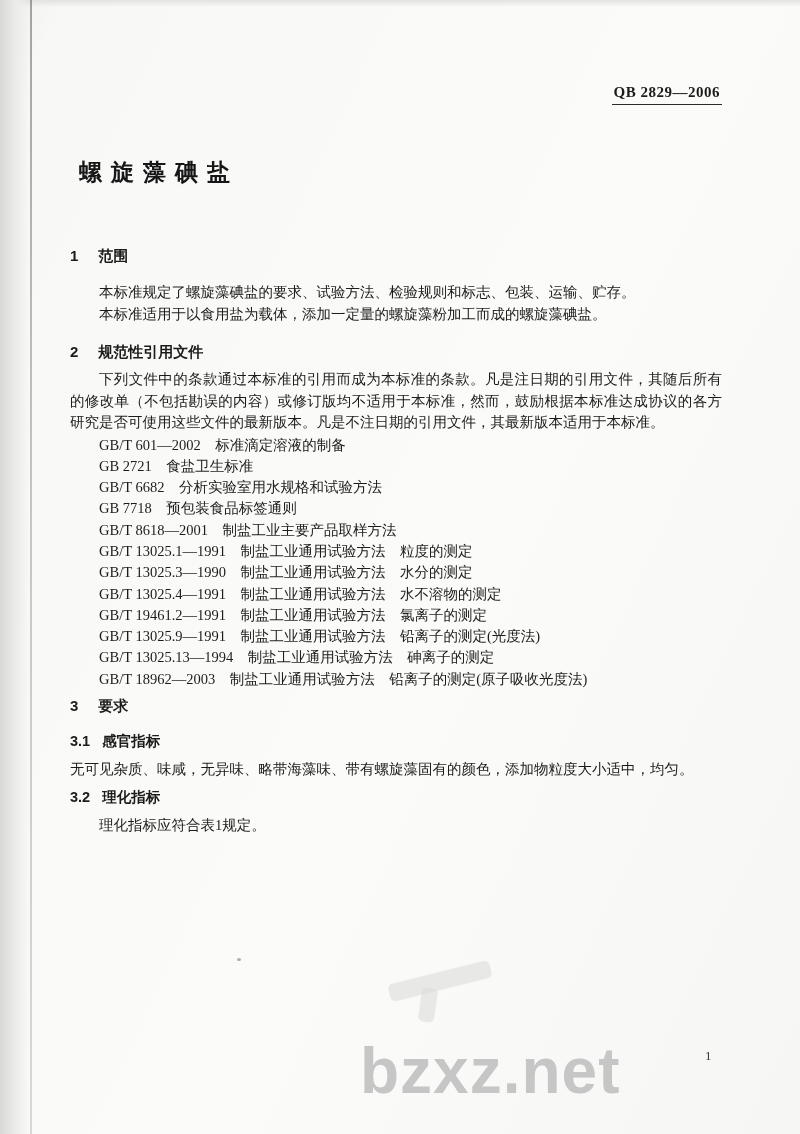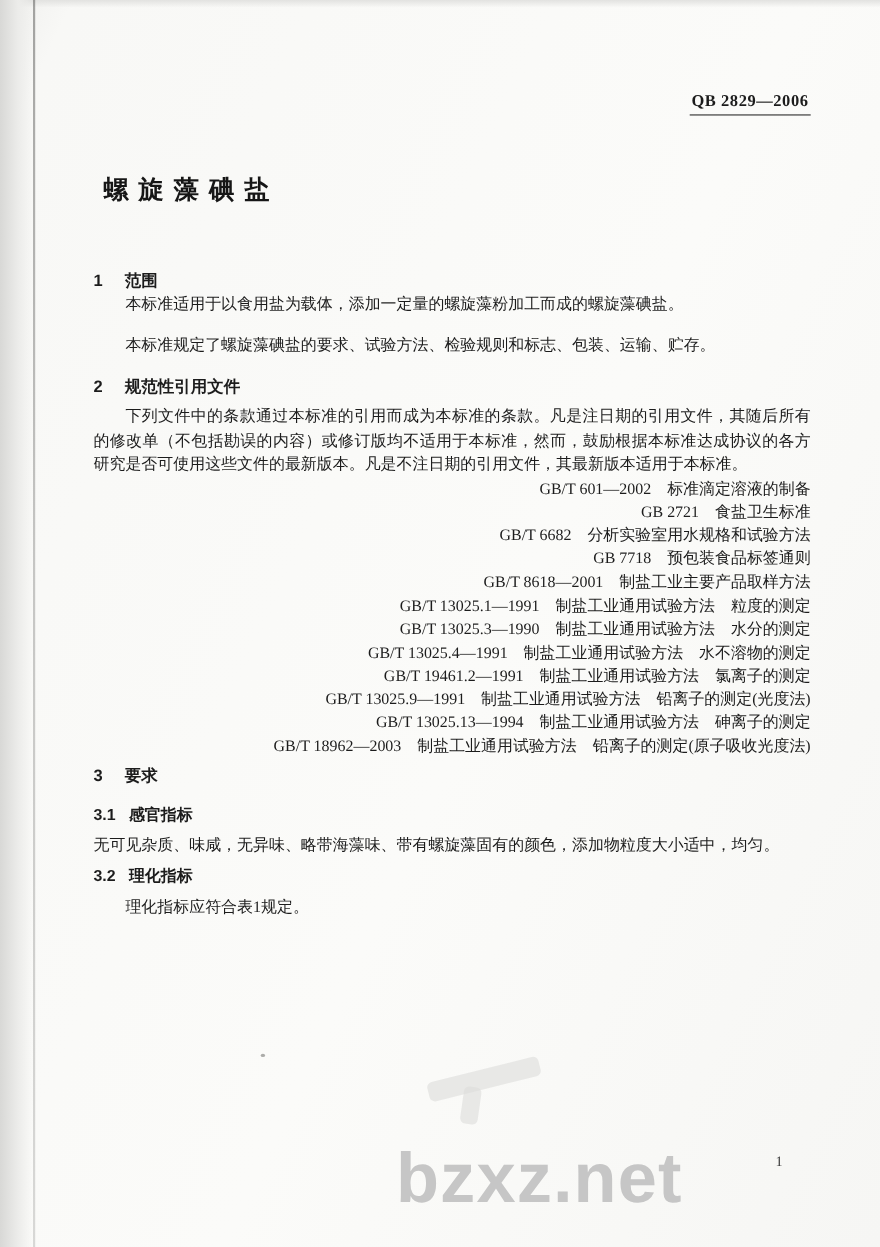--- a/index.html
+++ b/index.html
@@ -32,21 +32,21 @@
   .speck {
     position:absolute; left:237px; top:958px; width:4px; height:3px;
     background:#8a8a88; border-radius:50%; opacity:.7;
   }
   .artifact-a, .artifact-b {
     position:absolute; background:#dcdcda; opacity:.6; border-radius:5px;
   }
   .artifact-a { left:388px; top:972px; width:104px; height:18px; transform:rotate(-14deg); }
   .artifact-b { left:420px; top:988px; width:16px; height:34px; transform:rotate(8deg); }
 
-  .content { position:absolute; left:85px; top:0; width:652px; }
+  .content { position:absolute; left:70px; top:0; width:652px; }
 
   .doc-number {
     margin-top:84px; text-align:right;
     font-size:15px; font-weight:bold; letter-spacing:.5px;
   }
   .doc-number span {
     display:inline-block; padding:0 2px 3px 2px;
     border-bottom:1.5px solid #2c2c2c;
   }
   .doc-title {
@@ -73,21 +73,20 @@
   .para.no-indent { text-indent:0; }
 
   .s1-heading { margin-top:58px; }
   .s1-para1   { margin-top:15px; }
   .s2-heading { margin-top:17px; }
   .s2-intro   { margin-top:7px; line-height:21.5px; }
   .ref-list   { margin-top:1px; }
   .ref-line   {
     font-size:14.5px; line-height:21.3px; padding-left:2em;
     white-space:nowrap;
-    text-align:right;
   }
   .s3-heading { margin-top:6px; }
   .s31-heading { margin-top:16px; }
   .s31-text   { margin-top:7px; }
   .s32-heading { margin-top:8px; }
   .s32-text   { margin-top:7px; }
 
   .watermark {
     position:absolute; left:360px; top:1028px;
     font-family:"Liberation Sans", sans-serif;
@@ -117,22 +116,22 @@
 
     <div class="doc-number">
       <span>QB 2829—2006</span>
     </div>
 
     <div class="doc-title">螺旋藻碘盐</div>
 
     <div class="section-heading s1-heading">
       <span class="num">1</span><span>范围</span>
     </div>
+    <div class="para s1-para1">本标准规定了螺旋藻碘盐的要求、试验方法、检验规则和标志、包装、运输、贮存。</div>
     <div class="para">本标准适用于以食用盐为载体，添加一定量的螺旋藻粉加工而成的螺旋藻碘盐。</div>
-    <div class="para s1-para1">本标准规定了螺旋藻碘盐的要求、试验方法、检验规则和标志、包装、运输、贮存。</div>
 
     <div class="section-heading s2-heading">
       <span class="num">2</span><span>规范性引用文件</span>
     </div>
     <div class="para s2-intro">下列文件中的条款通过本标准的引用而成为本标准的条款。凡是注日期的引用文件，其随后所有的修改单（不包括勘误的内容）或修订版均不适用于本标准，然而，鼓励根据本标准达成协议的各方研究是否可使用这些文件的最新版本。凡是不注日期的引用文件，其最新版本适用于本标准。</div>
 
     <div class="ref-list">
       <div class="ref-line">GB/T 601—2002　标准滴定溶液的制备</div>
       <div class="ref-line">GB 2721　食盐卫生标准</div>
       <div class="ref-line">GB/T 6682　分析实验室用水规格和试验方法</div>

